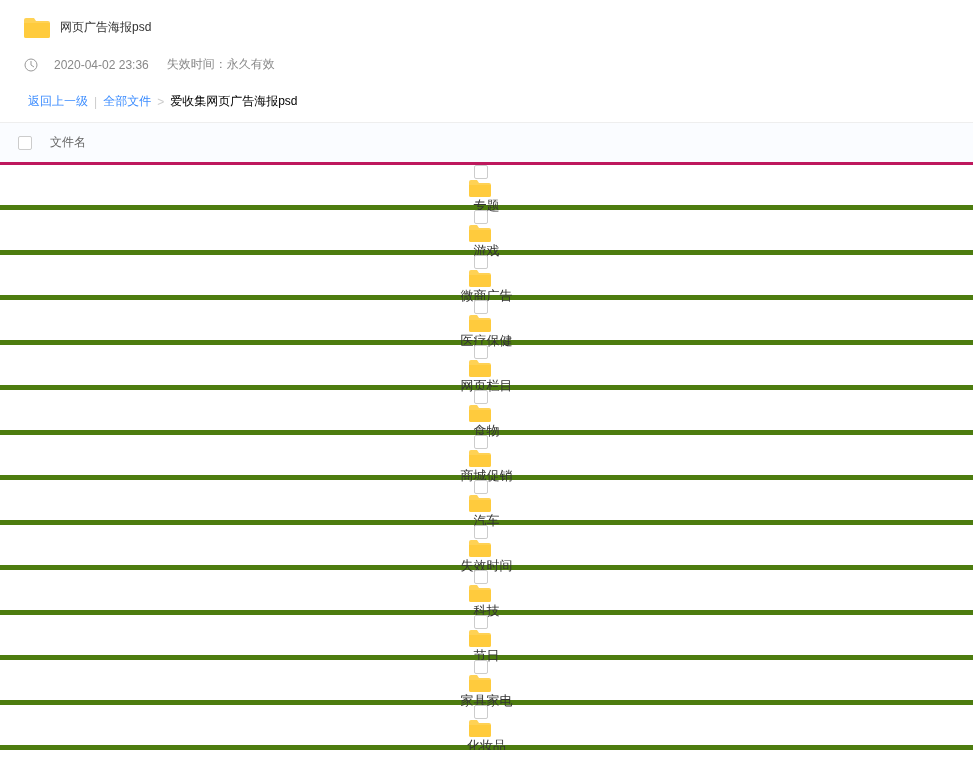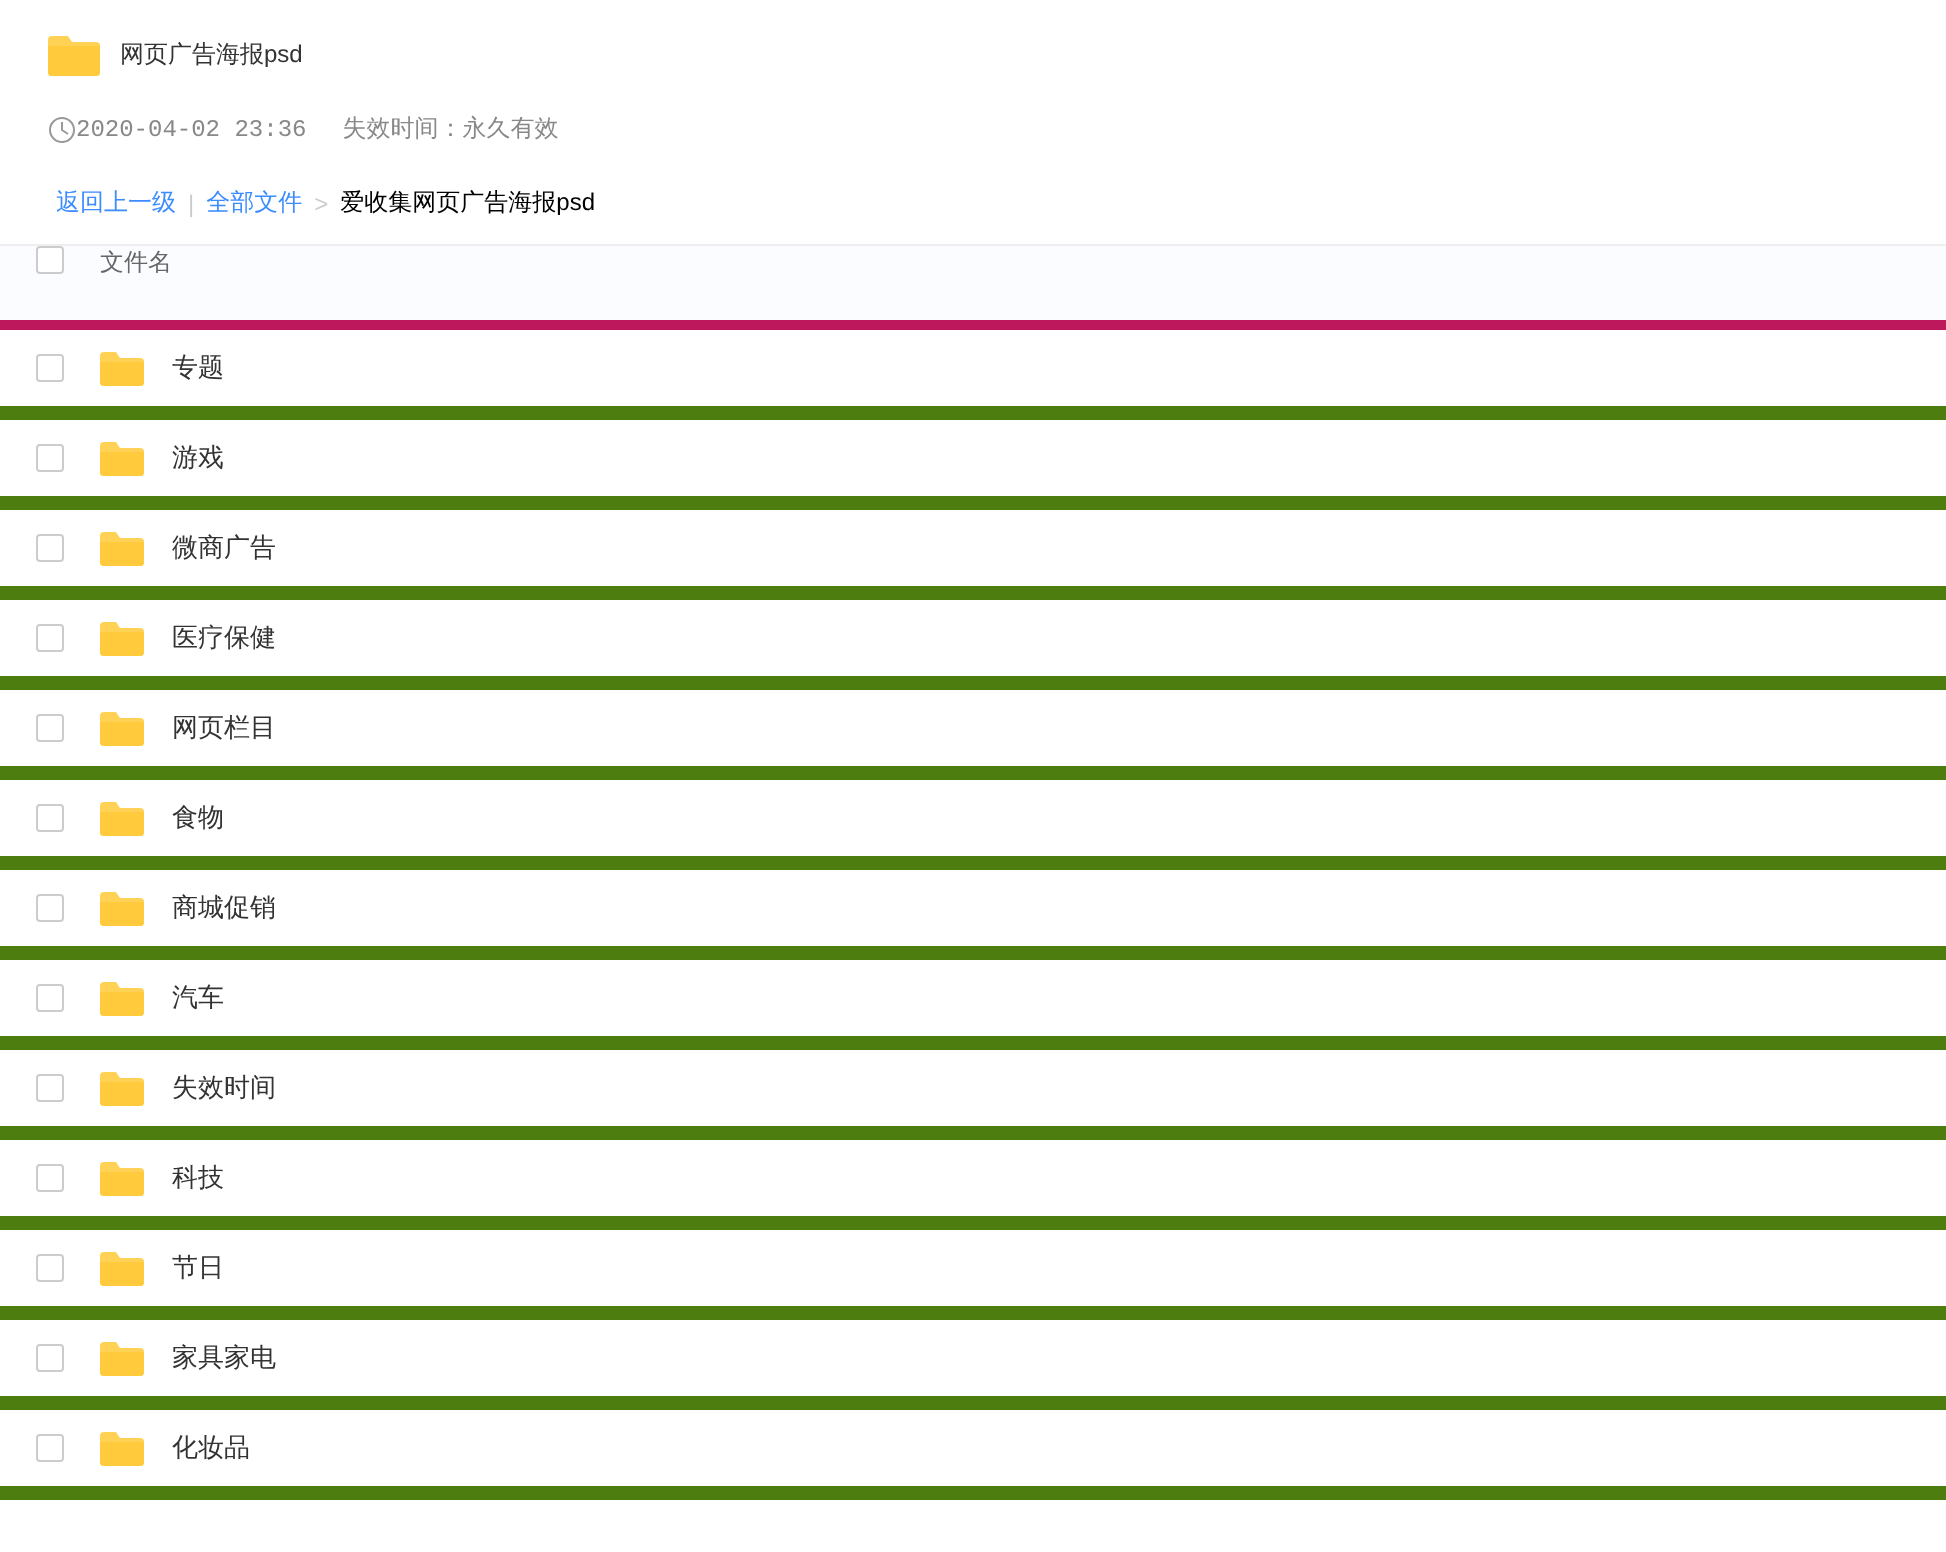--- a/index.html
+++ b/index.html
@@ -5,31 +5,31 @@
     * { margin: 0; padding: 0; box-sizing: border-box; }
     body { font-family: -apple-system, "PingFang SC", "Microsoft YaHei", sans-serif; font-size: 13px; color: #333; background: #fff; width: 973px; }
     
     .header { padding: 16px 24px 8px; }
     .title-row { display: flex; align-items: center; gap: 10px; }
     .big-folder-icon { width: 26px; height: 22px; position: relative; }
     .big-folder-icon svg { display: block; }
     .title { font-size: 12px; color: #333; }
     
     .meta-row { display: flex; align-items: center; gap: 18px; margin-top: 18px; color: #888; font-size: 12px; }
-    .clock-icon { display: inline-flex; align-items: center; gap: 0; font-family: Liberation Mono, monospace; }
+    .clock-icon { display: inline-flex; align-items: center; gap: 16px; }
     .clock-icon svg { display: block; }
     
     .breadcrumb { padding: 12px 28px; font-size: 12px; display: flex; align-items: center; gap: 6px; }
     .breadcrumb a { color: #3b8cff; text-decoration: none; cursor: pointer; }
     .breadcrumb .sep { color: #ccc; }
     .breadcrumb .current { color: #000000; }
     
     .table { border-top: 1px solid #eee; }
-    .table-header { display: flex; background: #fafcff; height: 42px; padding: 0 12px; border-bottom: 5px solid #be185d; }
-    .table-row { display: flex; align-items: center; height: 45px; padding: 0 12px; border-bottom: 7px solid #4d7c0f; cursor: pointer; }
+    .table-header { display: flex; align-items: center; background: #fafcff; height: 42px; padding: 0 12px; border-bottom: 3px solid #be185d; }
+    .table-row { display: flex; align-items: center; height: 45px; padding: 0 12px; border-bottom: 5px solid #4d7c0f; cursor: pointer; flex-direction: column; }
     
     .checkbox { width: 14px; height: 14px; border: 1px solid #ccc; border-radius: 2px; background: #fff; margin: 0 18px 0 6px; flex-shrink: 0; cursor: pointer; }
     .col-name-header { color: #666; font-size: 12px; }
     
     .folder-icon { width: 22px; height: 18px; margin-right: 14px; flex-shrink: 0; }
     .item-name { font-size: 13px; color: #333; }
   </style>
 </head>
 <body>
 

